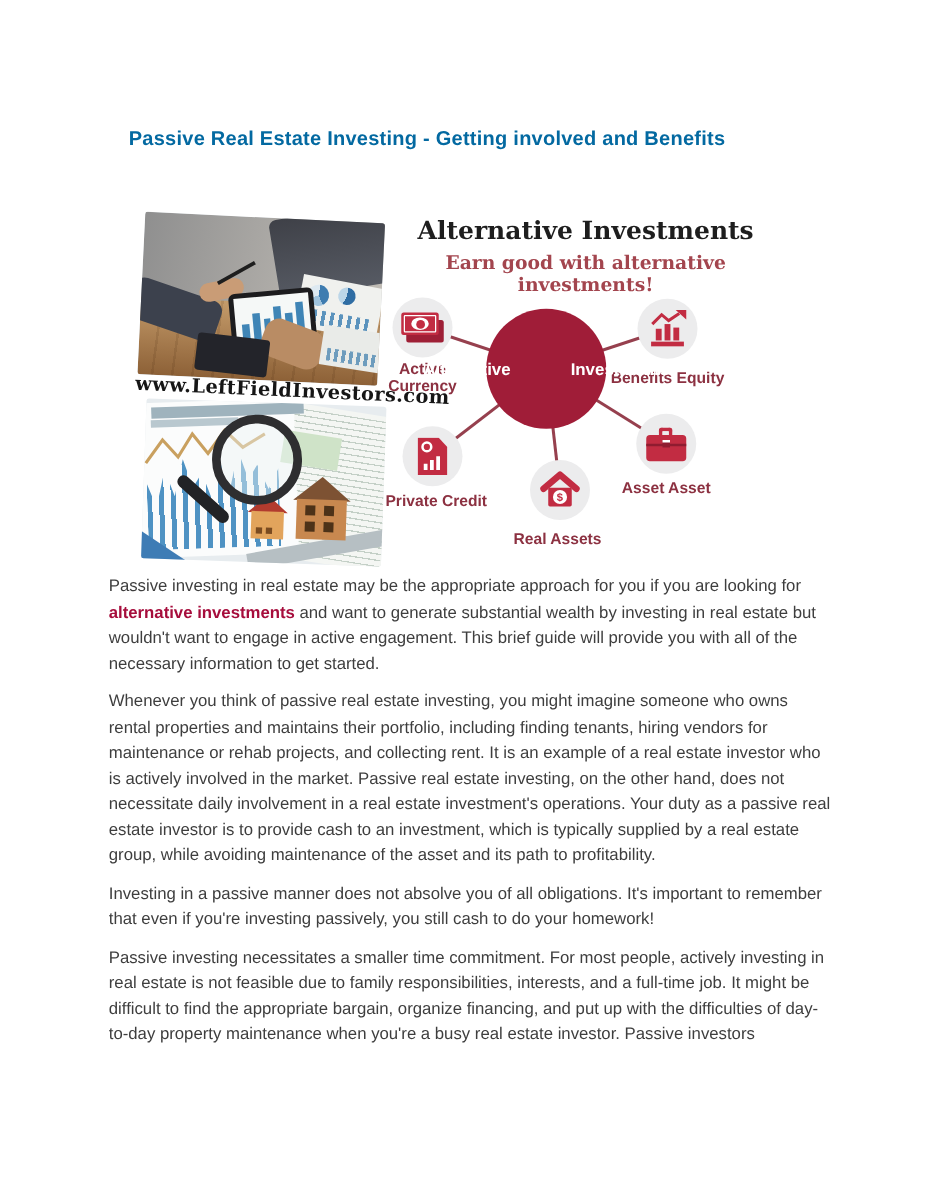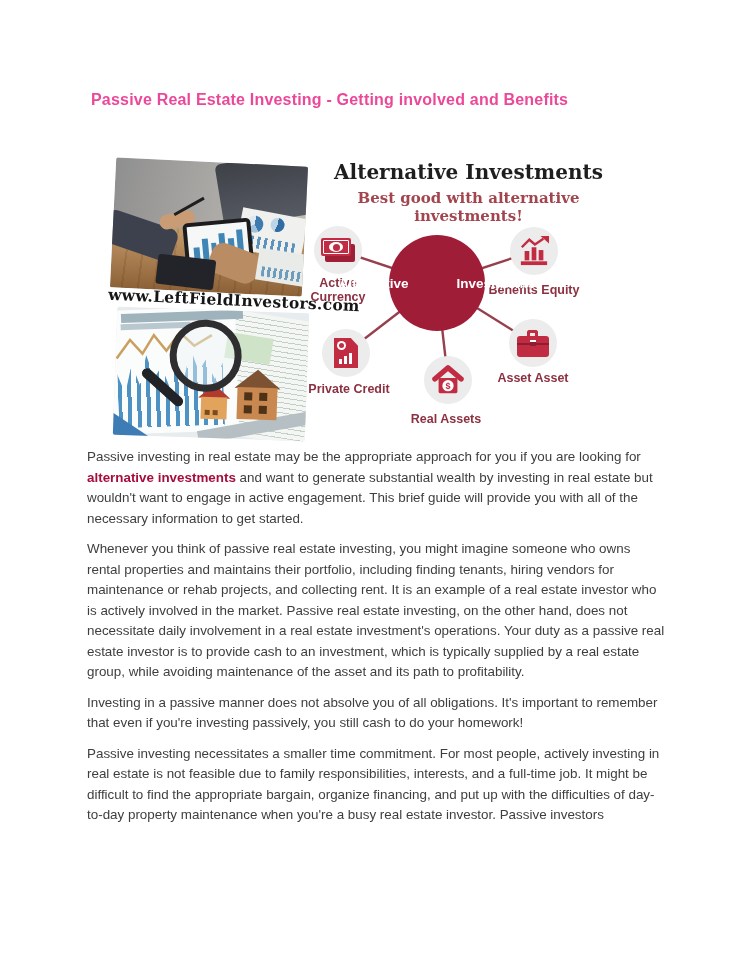--- a/index.html
+++ b/index.html
@@ -1,20 +1,20 @@
 <!DOCTYPE html>
 <html><head>
 <meta charset="utf-8">
 <style>
   html,body{margin:0;padding:0;background:#ffffff;}
   body{width:741px;height:960px;position:relative;overflow:hidden;
        font-family:"Liberation Sans", sans-serif;}
   .content{position:absolute;inset:0;padding:86px 76px 0 87px;box-sizing:border-box;}
 
-  h1.doc-title{margin:4px;font-size:16px;line-height:20px;font-weight:bold;color:#ec4899;letter-spacing:.2px;}
+  h1.doc-title{margin:16px;font-size:16px;line-height:20px;font-weight:bold;color:#0369a1;letter-spacing:.2px;}
   h2.doc-heading{margin:14px 0 0 0;font-size:16px;line-height:28px;font-weight:bold;color:#A60D3C;width:578px;letter-spacing:.2px;}
   p.body-text{margin:10px 0 0 0;font-size:13.4px;line-height:20.5px;color:#3E3E3E;width:578px;}
   p.first{margin-top:5px;}
   .inline-link{color:#A60D3C;font-weight:bold;}
 
   
   .figure{position:relative;width:520px;height:284px;margin:48px 0 0 23px;}
 
   
   .photo{position:absolute;overflow:hidden;border-radius:2px;background:#cfd3d6;}
@@ -188,21 +188,21 @@
         </div>
       </div>
       <div class="pb-mag">
         <div class="pb-lens"></div>
         <div class="pb-handle"></div>
       </div>
     </div>
 
     <div class="diagram">
       <div class="d-title">Alternative Investments</div>
-      <div class="d-sub">Best good with alternative investments!</div>
+      <div class="d-sub">Earn good with alternative investments!</div>
 
       <svg class="d-lines" width="323" height="280" viewBox="0 0 323 280">
         <g stroke="#96404E" stroke-width="2.4">
           <line x1="130" y1="123" x2="31" y2="90"></line>
           <line x1="130" y1="123" x2="227" y2="91"></line>
           <line x1="130" y1="123" x2="39" y2="193"></line>
           <line x1="130" y1="123" x2="226" y2="183"></line>
           <line x1="130" y1="123" x2="141" y2="220"></line>
         </g>
       </svg>

